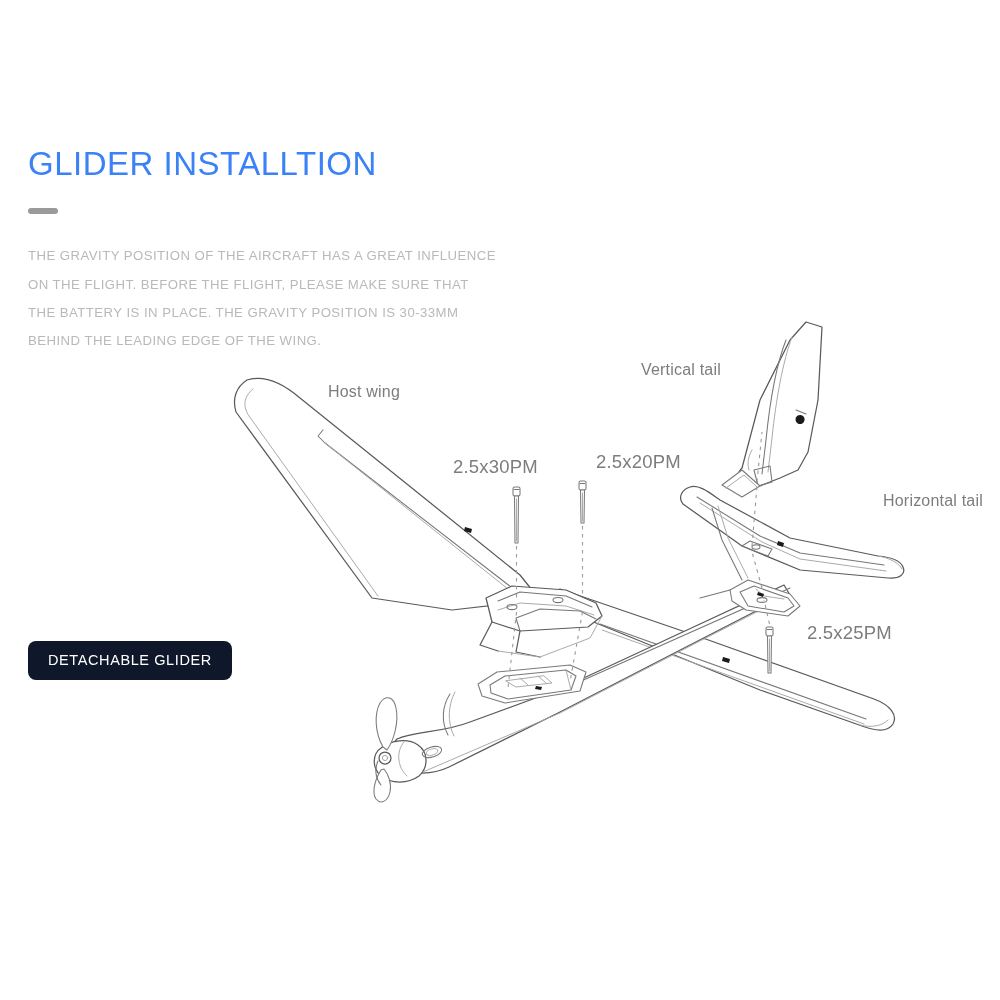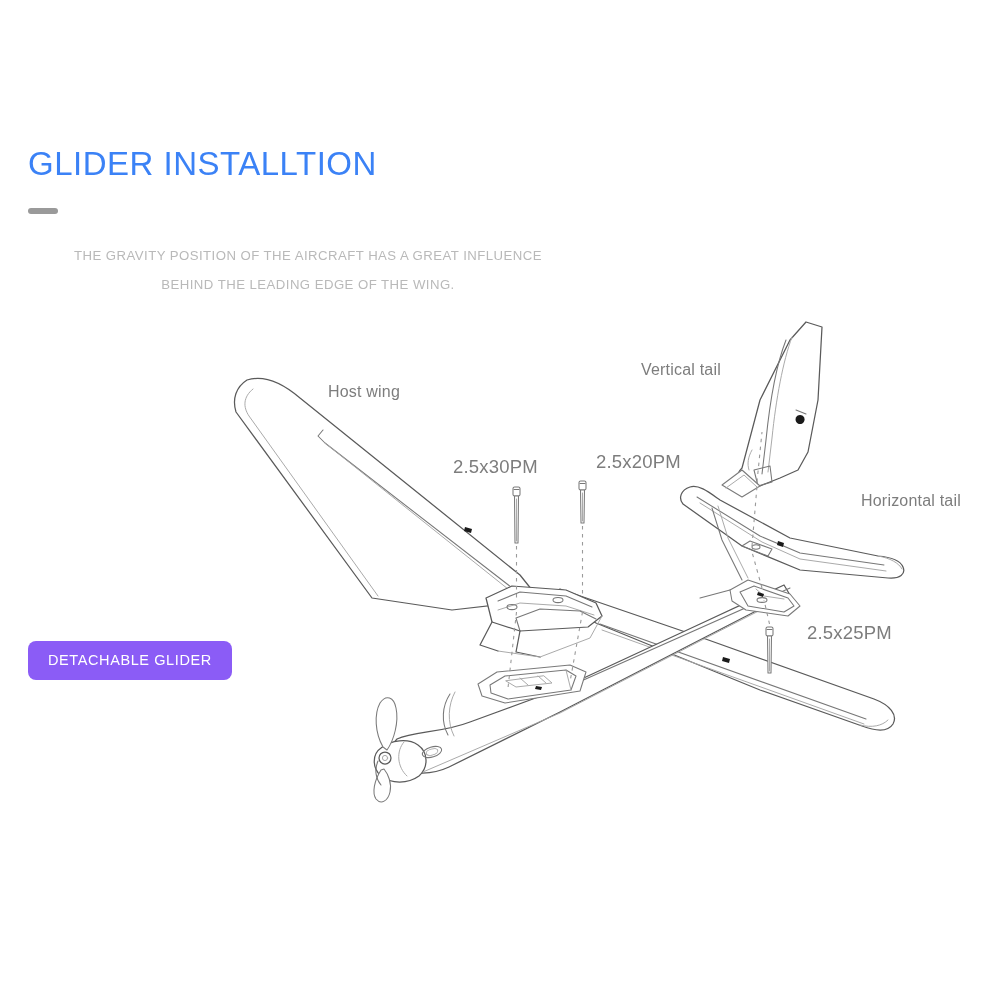--- a/index.html
+++ b/index.html
@@ -26,28 +26,27 @@
     margin-top:26px;
     width:30px;height:6px;border-radius:3px;
     background:#9a9a9a;
   }
   #description{
     margin-top:28px;
     font-size:13.2px;
     letter-spacing:.45px;
     line-height:2.15;
     color:#b9b9b9;
-    text-align:center;
   }
   #description .line{display:block;white-space:nowrap;}
 
   
   #detachable-badge{
     position:absolute;left:28px;top:641px;
-    background:#8b5cf6;
+    background:#0f172a;
     color:#ffffff;
     border-radius:8px;
     padding:11px 20px 12px 20px;
     font-size:14.5px;
     letter-spacing:.6px;
     white-space:nowrap;
     box-sizing:border-box;
   }
 
   
@@ -55,38 +54,40 @@
     position:absolute;
     color:#7d7d7d;
     white-space:nowrap;
     line-height:1;
   }
   .part-label{font-size:16px;letter-spacing:.2px;}
   .screw-label{font-size:18.5px;letter-spacing:.2px;margin-left:24px;}
 
   #label-host-wing{left:328px;top:384px;}
   #label-vertical-tail{left:641px;top:362px;}
-  #label-horizontal-tail{left:861px;top:493px;}
+  #label-horizontal-tail{left:883px;top:493px;}
   #label-screw-30{left:429px;top:458px;}
   #label-screw-20{left:572px;top:453px;}
   #label-screw-25{left:783px;top:624px;}
 
   
   #aircraft-drawing{position:absolute;left:0;top:0;width:1000px;height:1000px;}
 </style>
 </head>
 <body>
 
 <div class="page">
 
   <div id="header-block">
     <div id="page-title">GLIDER INSTALLTION</div>
     <div id="title-divider"></div>
     <div id="description">
       <span class="line">THE GRAVITY POSITION OF THE AIRCRAFT HAS A GREAT INFLUENCE</span>
+      <span class="line">ON THE FLIGHT. BEFORE THE FLIGHT, PLEASE MAKE SURE THAT</span>
+      <span class="line">THE BATTERY IS IN PLACE. THE GRAVITY POSITION IS 30-33MM</span>
       <span class="line">BEHIND THE LEADING EDGE OF THE WING.</span>
     </div>
   </div>
 
   <div id="detachable-badge">DETACHABLE GLIDER</div>
 
   <svg id="aircraft-drawing" viewBox="0 0 1000 1000">
     <defs>
       <style>
         .ln   { fill:none; stroke:#5a5a5a; stroke-width:1.25; stroke-linejoin:round; stroke-linecap:round; }

